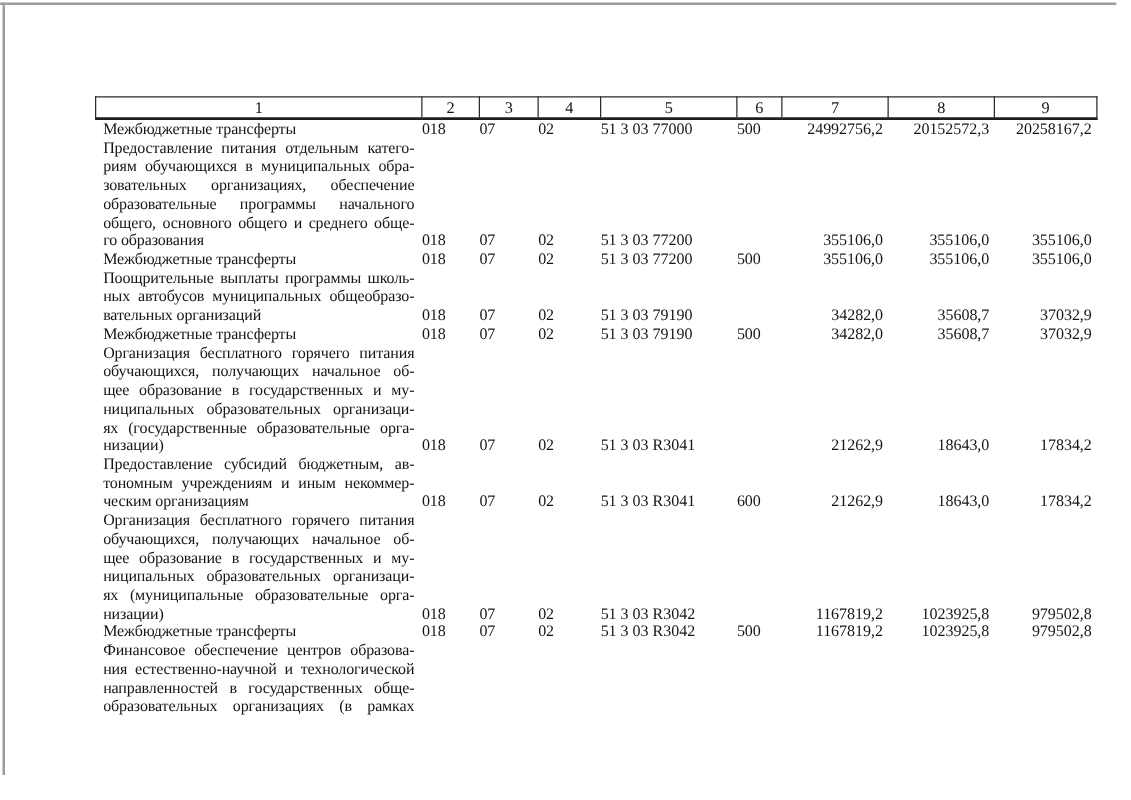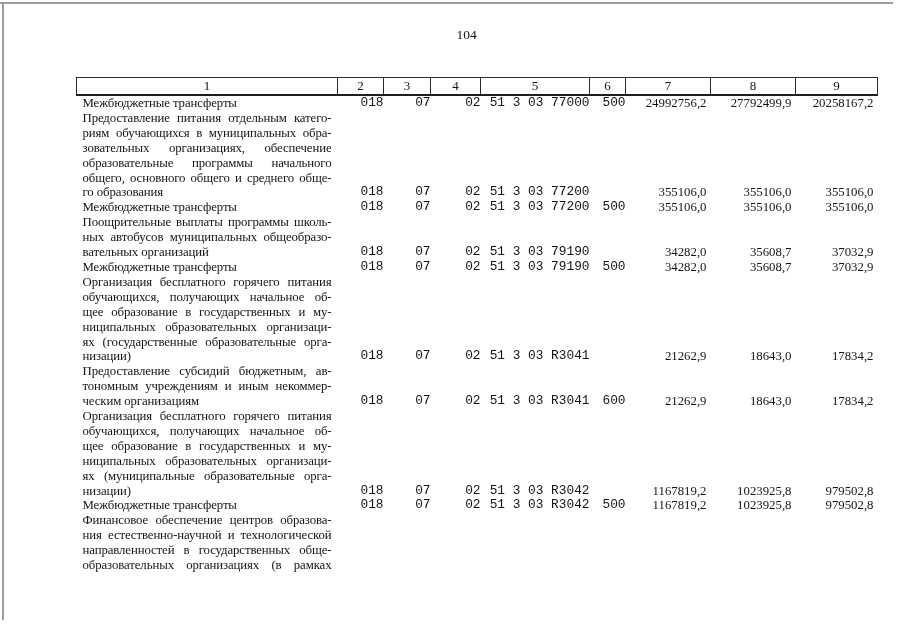--- a/index.html
+++ b/index.html
@@ -63,31 +63,30 @@
     text-align: justify;
     text-align-last: justify;
     letter-spacing: -0.1px;
     word-spacing: -1px;
     white-space: normal;
   }
   .jline.last {
     text-align-last: auto;
     word-spacing: normal;
   }
-  td.c { text-align: right; font-family: Liberation Mono, monospace; }
+  td.c { text-align: left; }
   td.r { text-align: right; padding-right: 4px; }
 </style>
 </head>
 <body>
 
 <div id="page">
   <div class="edge-top"></div>
   <div class="edge-left"></div>
 
-  <div class="page-number">104</div>
 
   <table class="budget">
     <colgroup>
       <col style="width:261px">
       <col style="width:46px">
       <col style="width:47px">
       <col style="width:50px">
       <col style="width:109px">
       <col style="width:36px">
       <col style="width:85px">
@@ -111,21 +110,21 @@
         <tr>
           <td class="name">
             <div class="jline last">Межбюджетные трансферты</div>
           </td>
           <td class="c">018</td>
           <td class="c">07</td>
           <td class="c">02</td>
           <td class="c">51 3 03 77000</td>
           <td class="c">500</td>
           <td class="r">24992756,2</td>
-          <td class="r">27792499,9</td>
+          <td class="r">20152572,3</td>
           <td class="r">20258167,2</td>
         </tr>
         <tr>
           <td class="name">
             <div class="jline">Предоставление питания отдельным катего-</div>
             <div class="jline">риям обучающихся в муниципальных обра-</div>
             <div class="jline">зовательных организациях, обеспечение</div>
             <div class="jline">образовательные программы начального</div>
             <div class="jline">общего, основного общего и среднего обще-</div>
             <div class="jline last">го образования</div>

